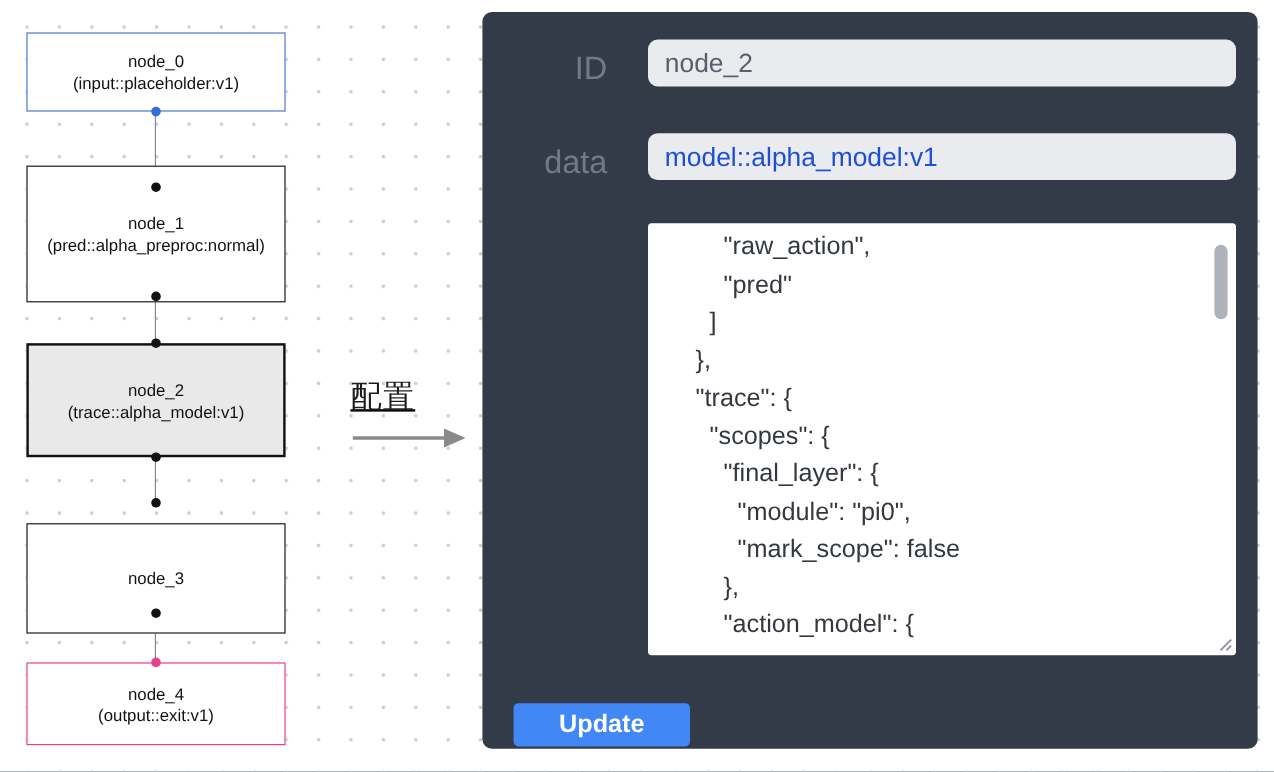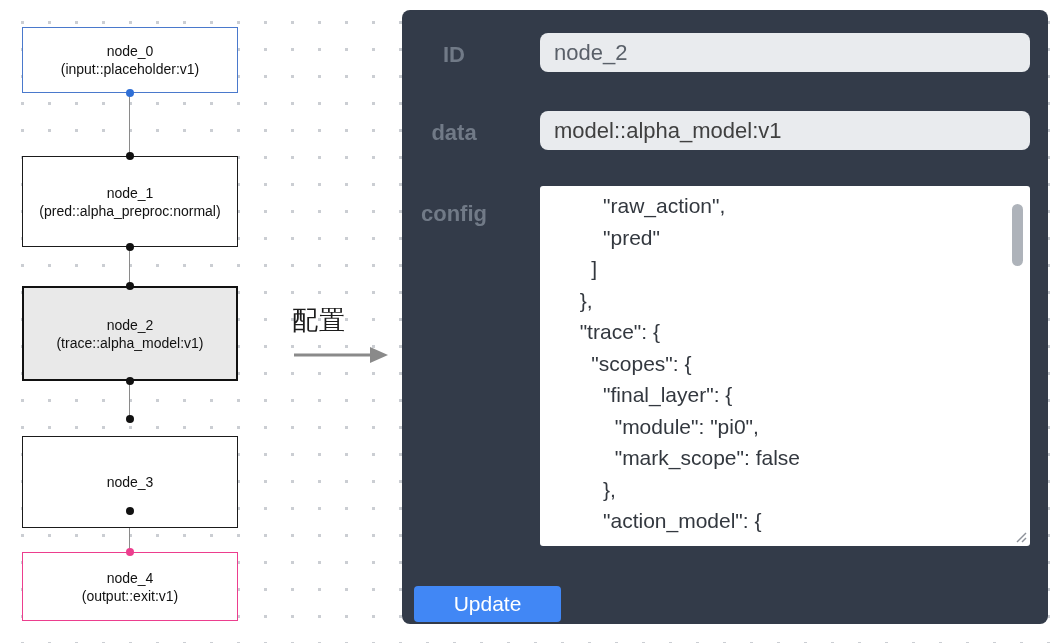--- a/index.html
+++ b/index.html
@@ -36,82 +36,82 @@
   .node-selected { background: #e9e9e9; border: 2px solid #111; }
 
   .port {
     position: absolute; width: 8px; height: 8px; border-radius: 50%;
     background: #111; left: 126px; z-index: 3;
   }
   .port-blue { background: #2f6fd6; }
   .port-pink { background: #ec3e8e; }
 
   
-  .annotation { position: absolute; left: 292px; top: 303px; width: 100px; }
+  .annotation { position: absolute; left: 292px; top: 313px; width: 100px; text-decoration: underline; }
   .annotation-text { font-size: 26px; color: #1c1c1c; letter-spacing: 1px; }
   .annotation-arrow { display: block; margin-top: 6px; }
 
   
   .panel {
     position: absolute; left: 402px; top: 10px; width: 646px; height: 614px;
     background: #333b49; border-radius: 8px;
   }
   .field-label {
-    position: absolute; left: 0; width: 104px; text-align: center;
-    color: #717a87; font-size: 22px; font-weight: bold;
+    position: absolute; left: 0; width: 104px; text-align: right;
+    color: #717a87; font-size: 27px;
   }
   .text-input {
     position: absolute; left: 138px; width: 490px; height: 39px;
     background: #e9ebee; border: none; border-radius: 8px;
     font-family: "Liberation Sans", sans-serif;
     font-size: 22px; padding: 0 14px; outline: none;
   }
   .input-id   { top: 23px; color: #5a6069; }
-  .input-type { top: 101px; color: #404040; }
+  .input-type { top: 101px; color: #1d4ed8; }
 
   .config-box {
     position: absolute; left: 138px; top: 176px; width: 490px; height: 360px;
     background: #ffffff; border-radius: 3px; overflow: hidden;
     padding: 4px 0 0 28px;
   }
   .config-line {
     white-space: pre;
     font-family: "Liberation Sans", sans-serif;
     font-size: 21px; line-height: 31.5px; color: #33383f;
   }
   .config-scroll-thumb {
     position: absolute; right: 7px; top: 18px; width: 11px; height: 62px;
     background: #aeb3ba; border-radius: 6px;
   }
   .config-resize-grip { position: absolute; right: 2px; bottom: 2px; }
 
   .update-button {
-    position: absolute; left: 12px; top: 576px; width: 147px; height: 36px;
+    position: absolute; left: 26px; top: 576px; width: 147px; height: 36px;
     background: #4187f5; border: none; border-radius: 4px;
-    color: #ffffff; font-size: 21px; font-weight: 400;
+    color: #ffffff; font-size: 21px; font-weight: 700;
     font-family: "Liberation Sans", sans-serif;
     display: flex; align-items: center; justify-content: center;
     cursor: pointer;
   }
 </style>
 </head>
 <body>
 
 <div class="canvas">
 
   <div class="edge" style="top:93px;height:63px"></div>
   <div class="edge" style="top:247px;height:39px"></div>
   <div class="edge" style="top:381px;height:38px"></div>
   <div class="edge" style="top:511px;height:41px"></div>
 
   <div class="node node-input" style="top:27px;height:66px">
     <div class="title">node_0</div>
     <div class="sub">(input::placeholder:v1)</div>
   </div>
-  <div class="node" style="top:156px;height:91px">
+  <div class="node" style="top:138px;height:114px">
     <div class="title">node_1</div>
     <div class="sub">(pred::alpha_preproc:normal)</div>
   </div>
   <div class="node node-selected" style="top:286px;height:95px">
     <div class="title">node_2</div>
     <div class="sub">(trace::alpha_model:v1)</div>
   </div>
   <div class="node" style="top:436px;height:92px">
     <div class="title">node_3</div>
   </div>
@@ -139,21 +139,20 @@
 </div>
 
 <div class="panel">
 
   <div class="field-label" style="top:32px">ID</div>
   <input class="text-input input-id" type="text" value="node_2" style="">
 
   <div class="field-label" style="top:110px">data</div>
   <input class="text-input input-type" type="text" value="model::alpha_model:v1" style="">
 
-  <div class="field-label" style="top:191px">config</div>
 
   <div class="config-box">
     <div class="config-line">      "raw_action",</div>
     <div class="config-line">      "pred"</div>
     <div class="config-line">    ]</div>
     <div class="config-line">  },</div>
     <div class="config-line">  "trace": {</div>
     <div class="config-line">    "scopes": {</div>
     <div class="config-line">      "final_layer": {</div>
     <div class="config-line">        "module": "pi0",</div>

